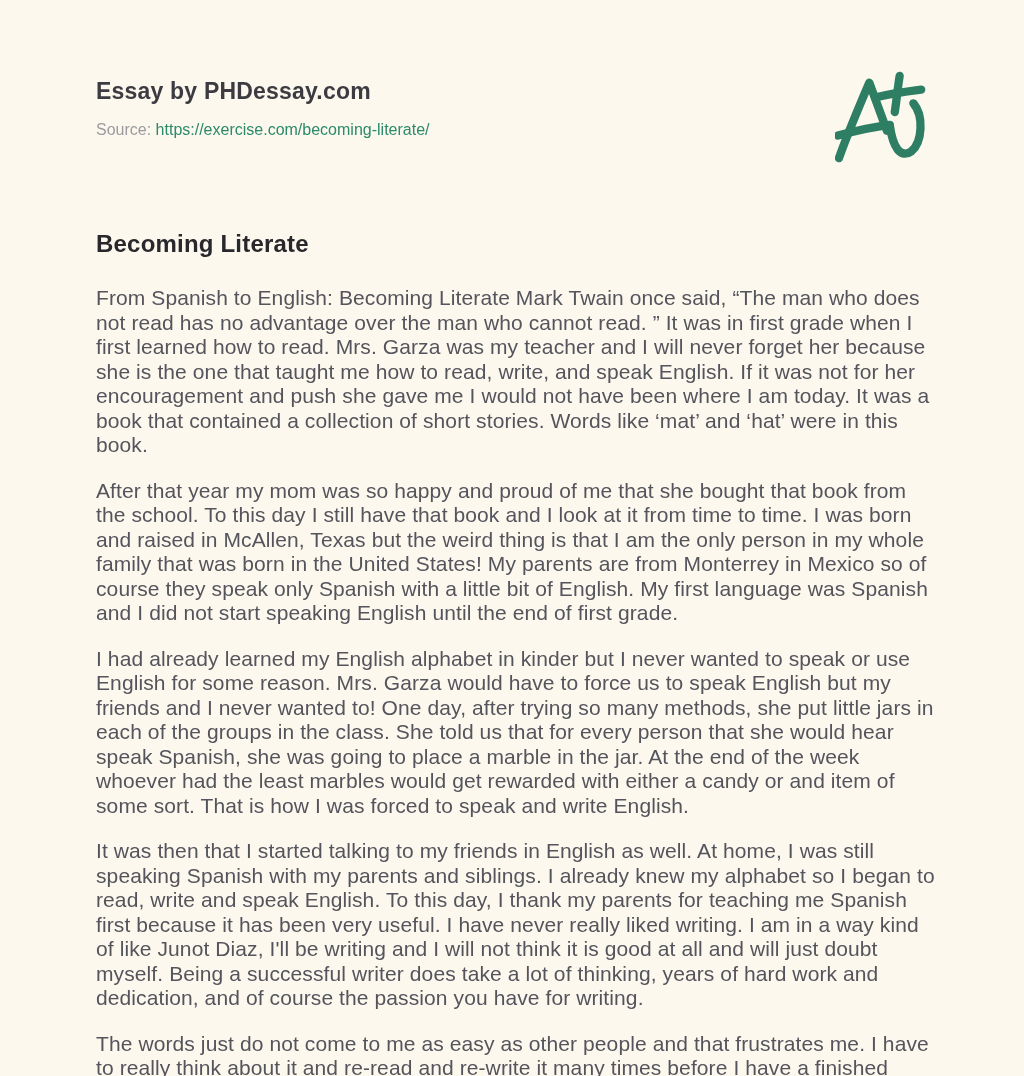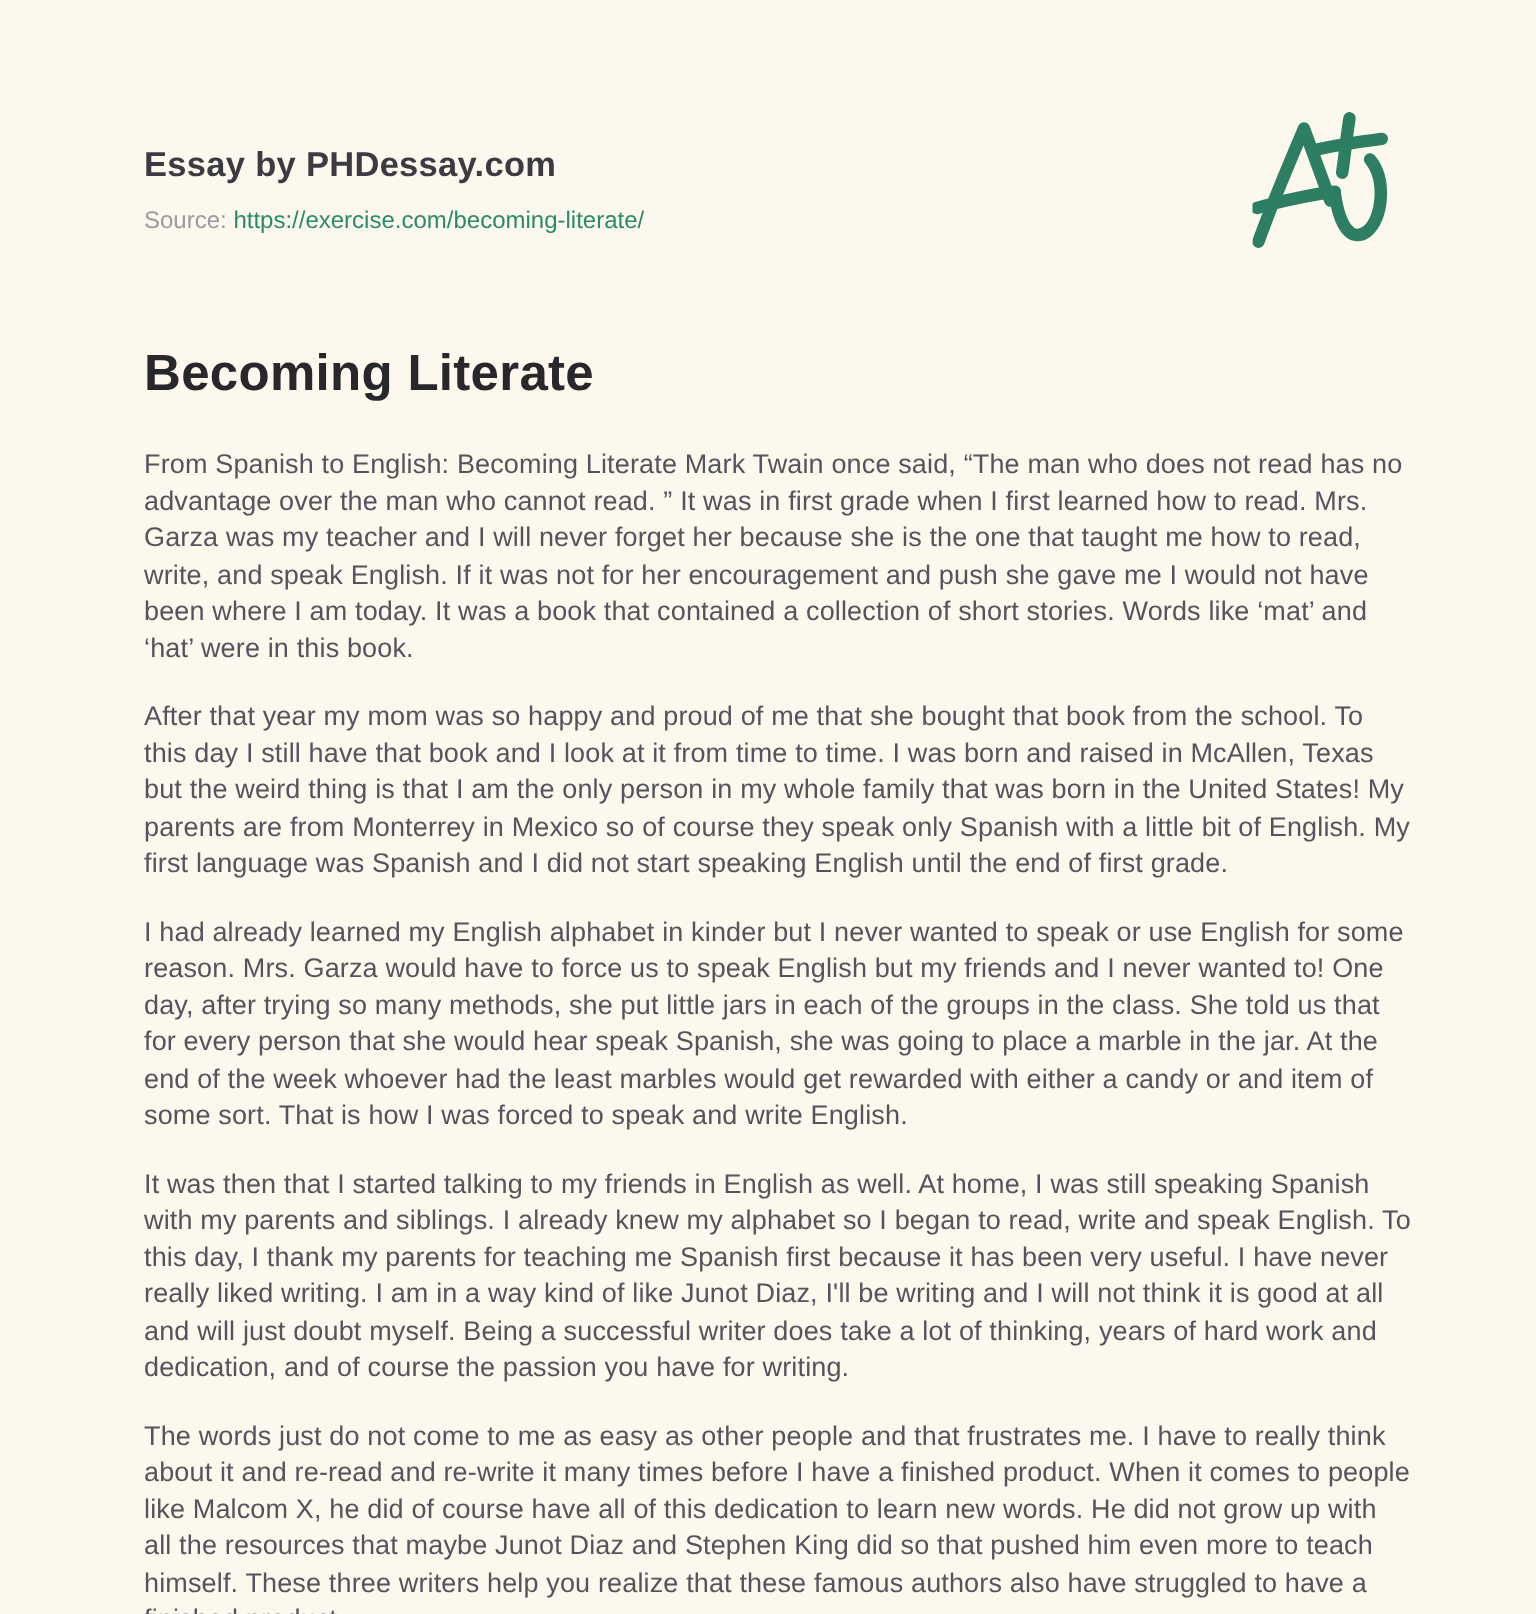--- a/index.html
+++ b/index.html
@@ -12,21 +12,21 @@
   }
   .page {
     width: 1024px;
     height: 1076px;
     padding: 78px 83px 0 96px;
     background: #fdf8ee;
   }
   .page-header {
     display: flex;
     justify-content: space-between;
-    align-items: center;
+    align-items: flex-start;
     min-height: 96px;
   }
   .header-title {
     font-size: 23px;
     font-weight: bold;
     color: #3b3b41;
     letter-spacing: 0.2px;
   }
   .source-line {
     margin-top: 16px;
@@ -38,31 +38,31 @@
     text-decoration: none;
     font-weight: 500;
   }
   .logo {
     margin-top: -8px;
     margin-right: 8px;
     flex: 0 0 auto;
   }
   .essay-title {
     margin-top: 56px;
-    font-size: 34px;
+    font-size: 24px;
     font-weight: bold;
     color: #27272c;
     letter-spacing: 0.2px;
   }
   .essay-body {
     margin-top: 28px;
     width: 845px;
   }
   .essay-body p {
-    font-size: 18px;
+    font-size: 21px;
     line-height: 24.5px;
     color: #54545c;
     margin-bottom: 21px;
     letter-spacing: 0.1px;
   }
 </style>
 </head>
 <body>
 
 <div class="page">

